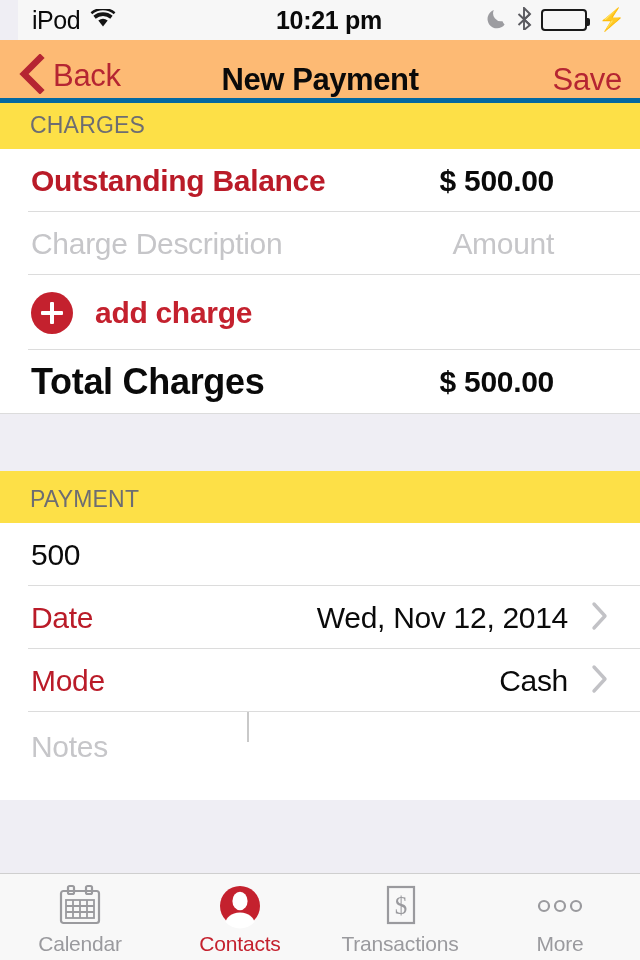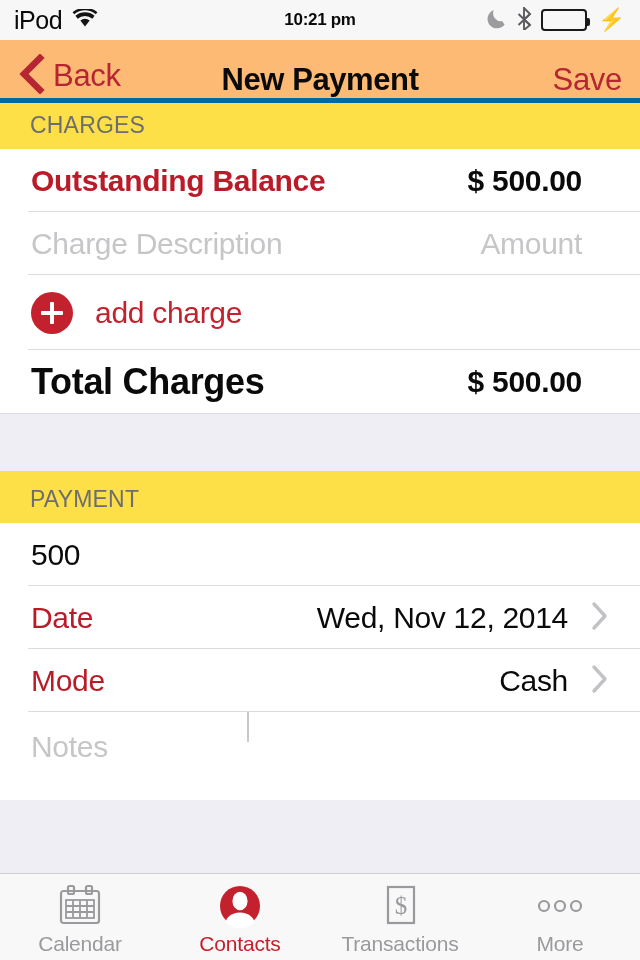--- a/index.html
+++ b/index.html
@@ -8,27 +8,27 @@
     font-family:"Liberation Sans", sans-serif;
     background:#ffffff;
     overflow:hidden;
     -webkit-font-smoothing:antialiased;
   }
   .screen { position:relative; width:640px; height:960px; background:#EFEEF4; }
 
   
   .statusbar {
     position:relative; height:40px; background:#F7F7F7;
-    display:flex; align-items:center; padding:0 14px;
+    display:flex; align-items:center; padding:0 14px;margin-left:18px;
   }
   .sb-left { display:flex; align-items:center; gap:10px; }
   .sb-carrier { font-size:25px; color:#0a0a0a; letter-spacing:-0.5px; }
   .sb-center {
     position:absolute; left:0; right:0; text-align:center;
-    font-size:17px; color:#0a0a0a; font-weight:bold; letter-spacing:-0.3px;
+    font-size:25px; color:#0a0a0a; font-weight:bold; letter-spacing:-0.3px;
     pointer-events:none;
   }
   .sb-right {
     margin-left:auto; display:flex; align-items:center; gap:9px;
     position:relative; z-index:2;
   }
   .wifi-icon { display:block; }
   .moon-icon { display:block; }
   .bt-icon { display:block; }
   .battery {
@@ -78,37 +78,37 @@
     height:1px; background:#DCDCDC;
   }
   .row.no-sep::after { display:none; }
 
   .cell-left {
     width:382px; padding-left:31px; display:flex; align-items:center;
     height:100%;
   }
   .cell-right {
     flex:1; display:flex; align-items:center; justify-content:flex-end;
-    padding-right:58px; height:100%;
+    padding-right:86px; height:100%;
   }
   .vdivider {
     position:absolute; top:6px; bottom:7px; width:2px; background:#C9C9C9;
   }
   .vdivider.charges { left:382px; }
   .vdivider.payment { left:247px; }
 
   .label-red { font-size:30px; color:#BA1B28; font-weight:bold; letter-spacing:-0.3px; }
   .label-red-plain { font-size:30px; color:#BA1B28; letter-spacing:-0.3px; }
   .label-bold { font-size:36px; color:#0a0a0a; font-weight:bold; letter-spacing:-0.3px; }
   .value-bold { font-size:30px; color:#0a0a0a; font-weight:bold; letter-spacing:-0.3px; }
   .value-plain { font-size:30px; color:#0a0a0a; letter-spacing:-0.3px; }
   .placeholder { font-size:30px; color:#C6C6C9; letter-spacing:-0.3px; }
 
   
-  .addrow { height:75px; display:flex; align-items:center; padding-left:31px; gap:22px; position:relative; background:#fff; }
+  .addrow { height:75px; display:flex; align-items:center; padding-left:31px; gap:22px; position:relative; background:#fff;font-weight:bold; }
   .addrow::after {
     content:""; position:absolute; left:28px; right:0; bottom:0;
     height:1px; background:#DCDCDC;
   }
   .plus-badge {
     width:42px; height:42px; border-radius:50%; background:#C4212E;
     position:relative; flex:0 0 auto;
   }
   .plus-badge::before, .plus-badge::after {
     content:""; position:absolute; background:#fff; border-radius:1px;

